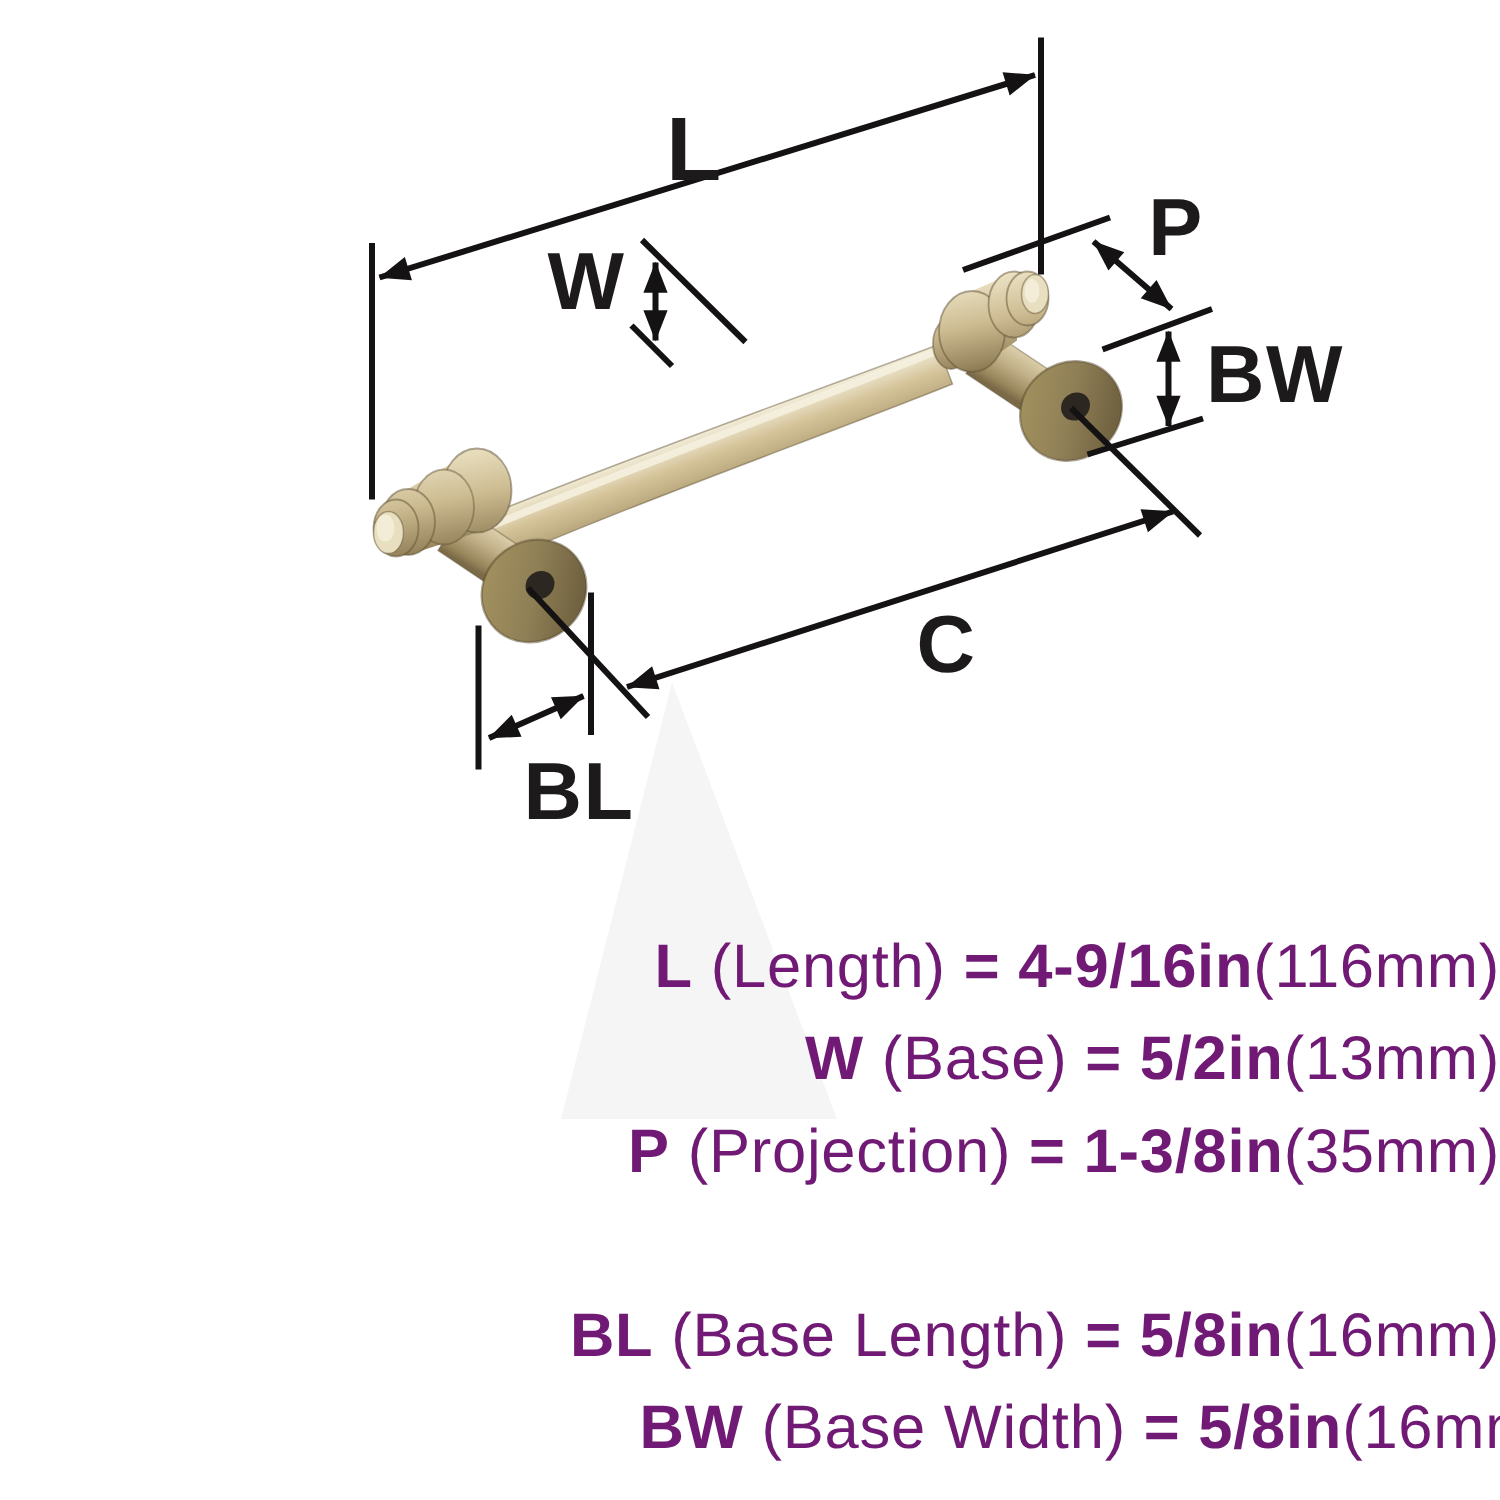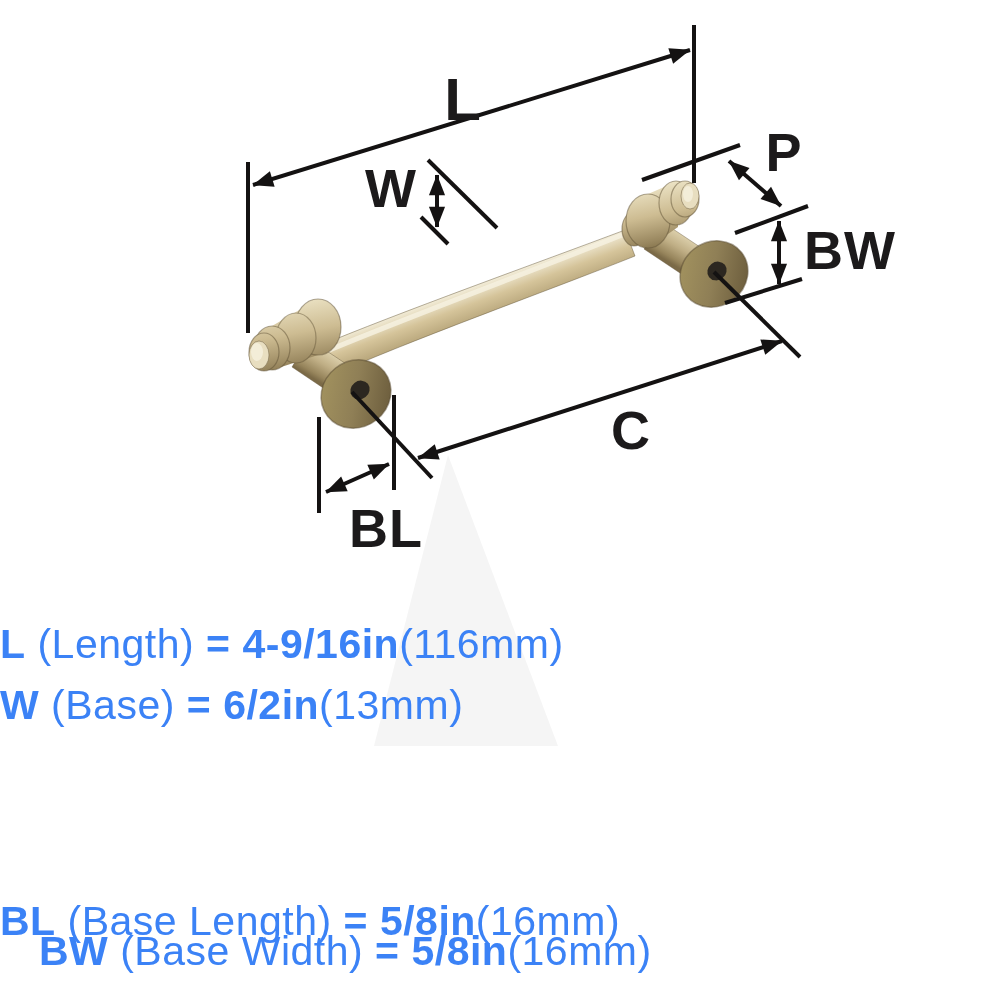--- a/index.html
+++ b/index.html
@@ -2,22 +2,22 @@
 <html><head>
 <meta charset="utf-8">
 <style>
   html,body{margin:0;padding:0;background:#fff;}
   .stage{position:relative;width:1000px;height:1000px;background:#ffffff;overflow:hidden;
          font-family:"Liberation Sans",sans-serif;color:#231f20;}
   .stage svg.graphics{position:absolute;left:0;top:0;}
   .dim-label{position:absolute;transform:translate(-50%,-50%);font-weight:800;
              font-size:54px;color:#1c1a1b;letter-spacing:1px;line-height:1;}
   .legend{position:absolute;left:0;top:0;width:100%;height:100%;}
-  .legend-row{position:absolute;left:0;width:100%;text-align:left;font-size:41px;
-              letter-spacing:.5px;white-space:nowrap;color:#3b82f6;line-height:1.1;}
+  .legend-row{position:absolute;left:0;width:100%;text-align:right;font-size:41px;
+              letter-spacing:.5px;white-space:nowrap;color:#701a75;line-height:1.1;}
   .legend-row .b{font-weight:700;}
   .legend-row .r{font-weight:400;}
 </style>
 </head>
 <body>
 
 <div class="stage">
 
   <svg class="graphics" width="1000" height="1000" viewBox="0 0 1000 1000">
     <defs>
@@ -145,23 +145,29 @@
     <div class="legend-row" style="top:622px;">
       <span class="b">L</span>
       <span class="r">(Length)</span>
       <span class="b">=</span>
       <span class="b">4-9/16in</span><span class="r">(116mm)</span>
     </div>
     <div class="legend-row" style="top:683px;">
       <span class="b">W</span>
       <span class="r">(Base)</span>
       <span class="b">=</span>
-      <span class="b">6/2in</span><span class="r">(13mm)</span>
+      <span class="b">5/2in</span><span class="r">(13mm)</span>
     </div>
-    <div class="legend-row" style="top:868px;margin-top:31px;">
+    <div class="legend-row" style="top:745px;">
+      <span class="b">P</span>
+      <span class="r">(Projection)</span>
+      <span class="b">=</span>
+      <span class="b">1-3/8in</span><span class="r">(35mm)</span>
+    </div>
+    <div class="legend-row" style="top:868px;">
       <span class="b">BL</span>
       <span class="r">(Base Length)</span>
       <span class="b">=</span>
       <span class="b">5/8in</span><span class="r">(16mm)</span>
     </div>
     <div class="legend-row" style="top:929px;margin-left:39px;">
       <span class="b">BW</span>
       <span class="r">(Base Width)</span>
       <span class="b">=</span>
       <span class="b">5/8in</span><span class="r">(16mm)</span>

